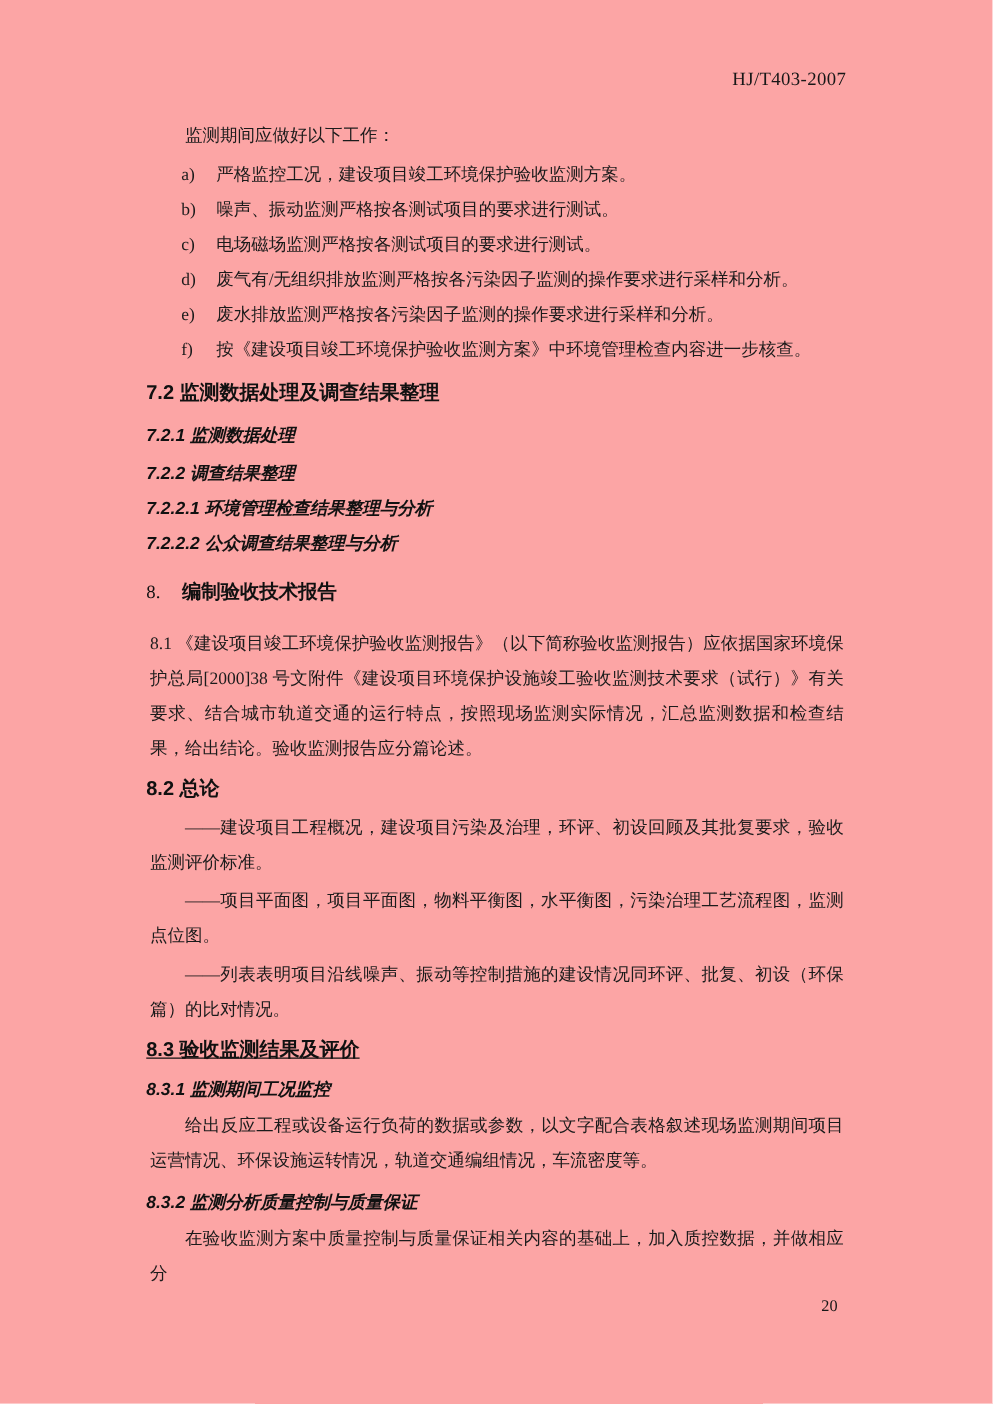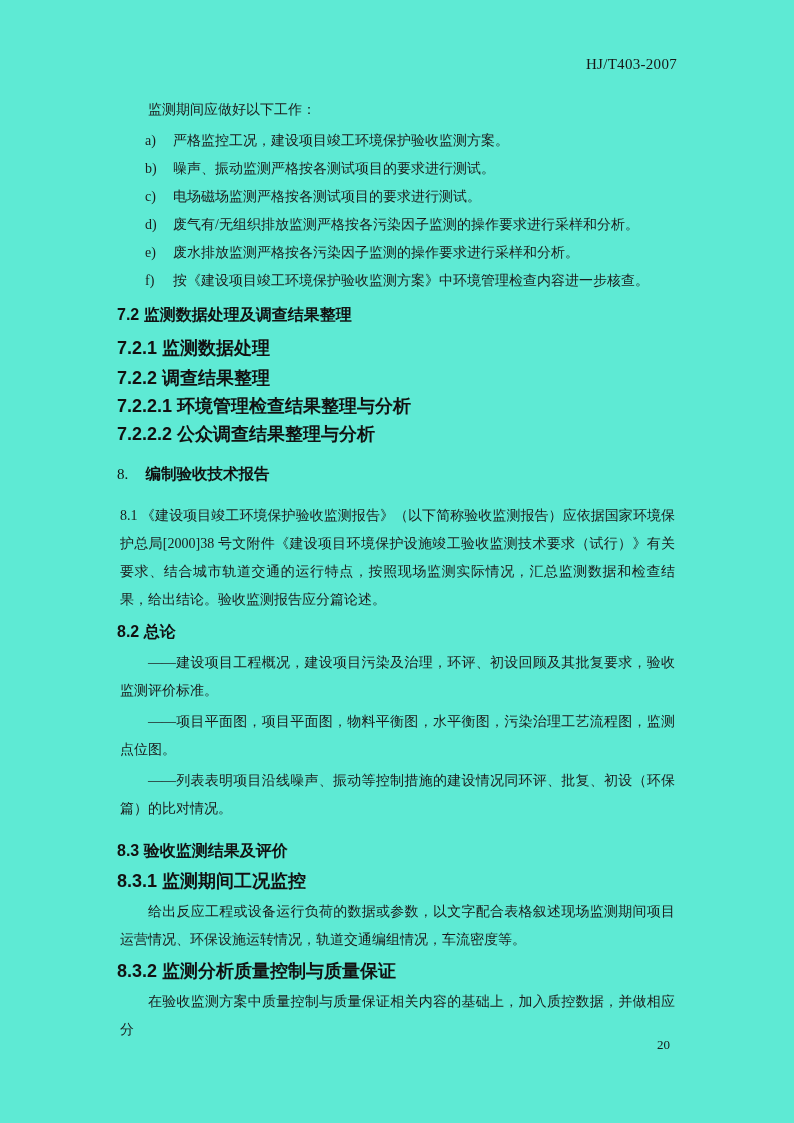--- a/index.html
+++ b/index.html
@@ -4,21 +4,21 @@
 <style>
   html, body {
     margin: 0;
     padding: 0;
     background: #ffffff;
   }
   .page {
     position: relative;
     width: 794px;
     height: 1123px;
-    background: #5eead4;
+    background: #fca5a5;
     overflow: hidden;
     color: #1b1b1b;
   }
   .doc-header {
     position: absolute;
     top: 56px;
     right: 117px;
     font-family: "Liberation Serif", serif;
     font-size: 15px;
     letter-spacing: 0.3px;
@@ -58,23 +58,23 @@
   }
   .h1 { font-size: 15.5px; margin: 12px 0 14px 0; }
   .h1 .h1-label {
     display: inline-block;
     width: 1.9em;
     font-family: "Liberation Serif", serif;
     font-weight: normal;
     font-size: 15px;
   }
   .h2 { font-size: 16px; }
-  .h3 { font-size: 18px; }
+  .h3 { font-size: 14px; font-style: italic; }
   .mt2 { margin-top: 2px; }
-  .mt4 { margin-top: 14px; }
+  .mt4 { margin-top: 4px; text-decoration: underline; }
   .mt5 { margin-top: 5px; }
   .mt6 { margin-top: 6px; }
   .mt8 { margin-top: 4px; }
   .page-number {
     position: absolute;
     top: 1037px;
     left: 657px;
     font-family: "Liberation Serif", serif;
     font-size: 13px;
     color: #171717;

